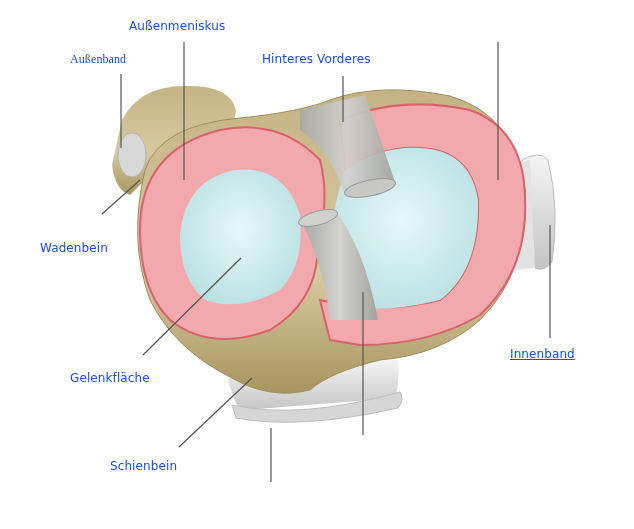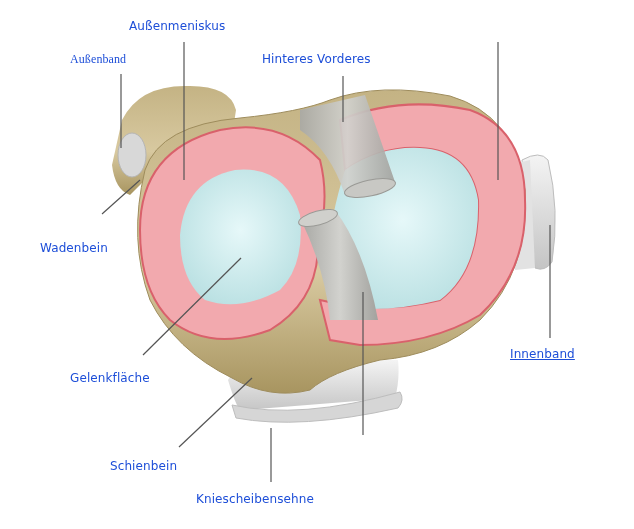--- a/index.html
+++ b/index.html
@@ -83,14 +83,13 @@
     </g>
   </svg>
 
   <div class="label" style="left:129px; top:18px;">Außenmeniskus</div>
   <div class="label" style="left:70px; top:51px;font-family:Liberation Serif, serif;">Außenband</div>
   <div class="label" style="left:262px; top:51px;">Hinteres Vorderes</div>
   <div class="label" style="left:40px; top:240px;">Wadenbein</div>
   <div class="label" style="left:70px; top:370px;">Gelenkfläche</div>
   <div class="label" style="left:510px; top:346px;text-decoration:underline;">Innenband</div>
   <div class="label" style="left:110px; top:458px;">Schienbein</div>
-  <div class="label" style="left:196px; top:491px;">Kniescheibensehne</div>
 </div>
 
 </body></html>

